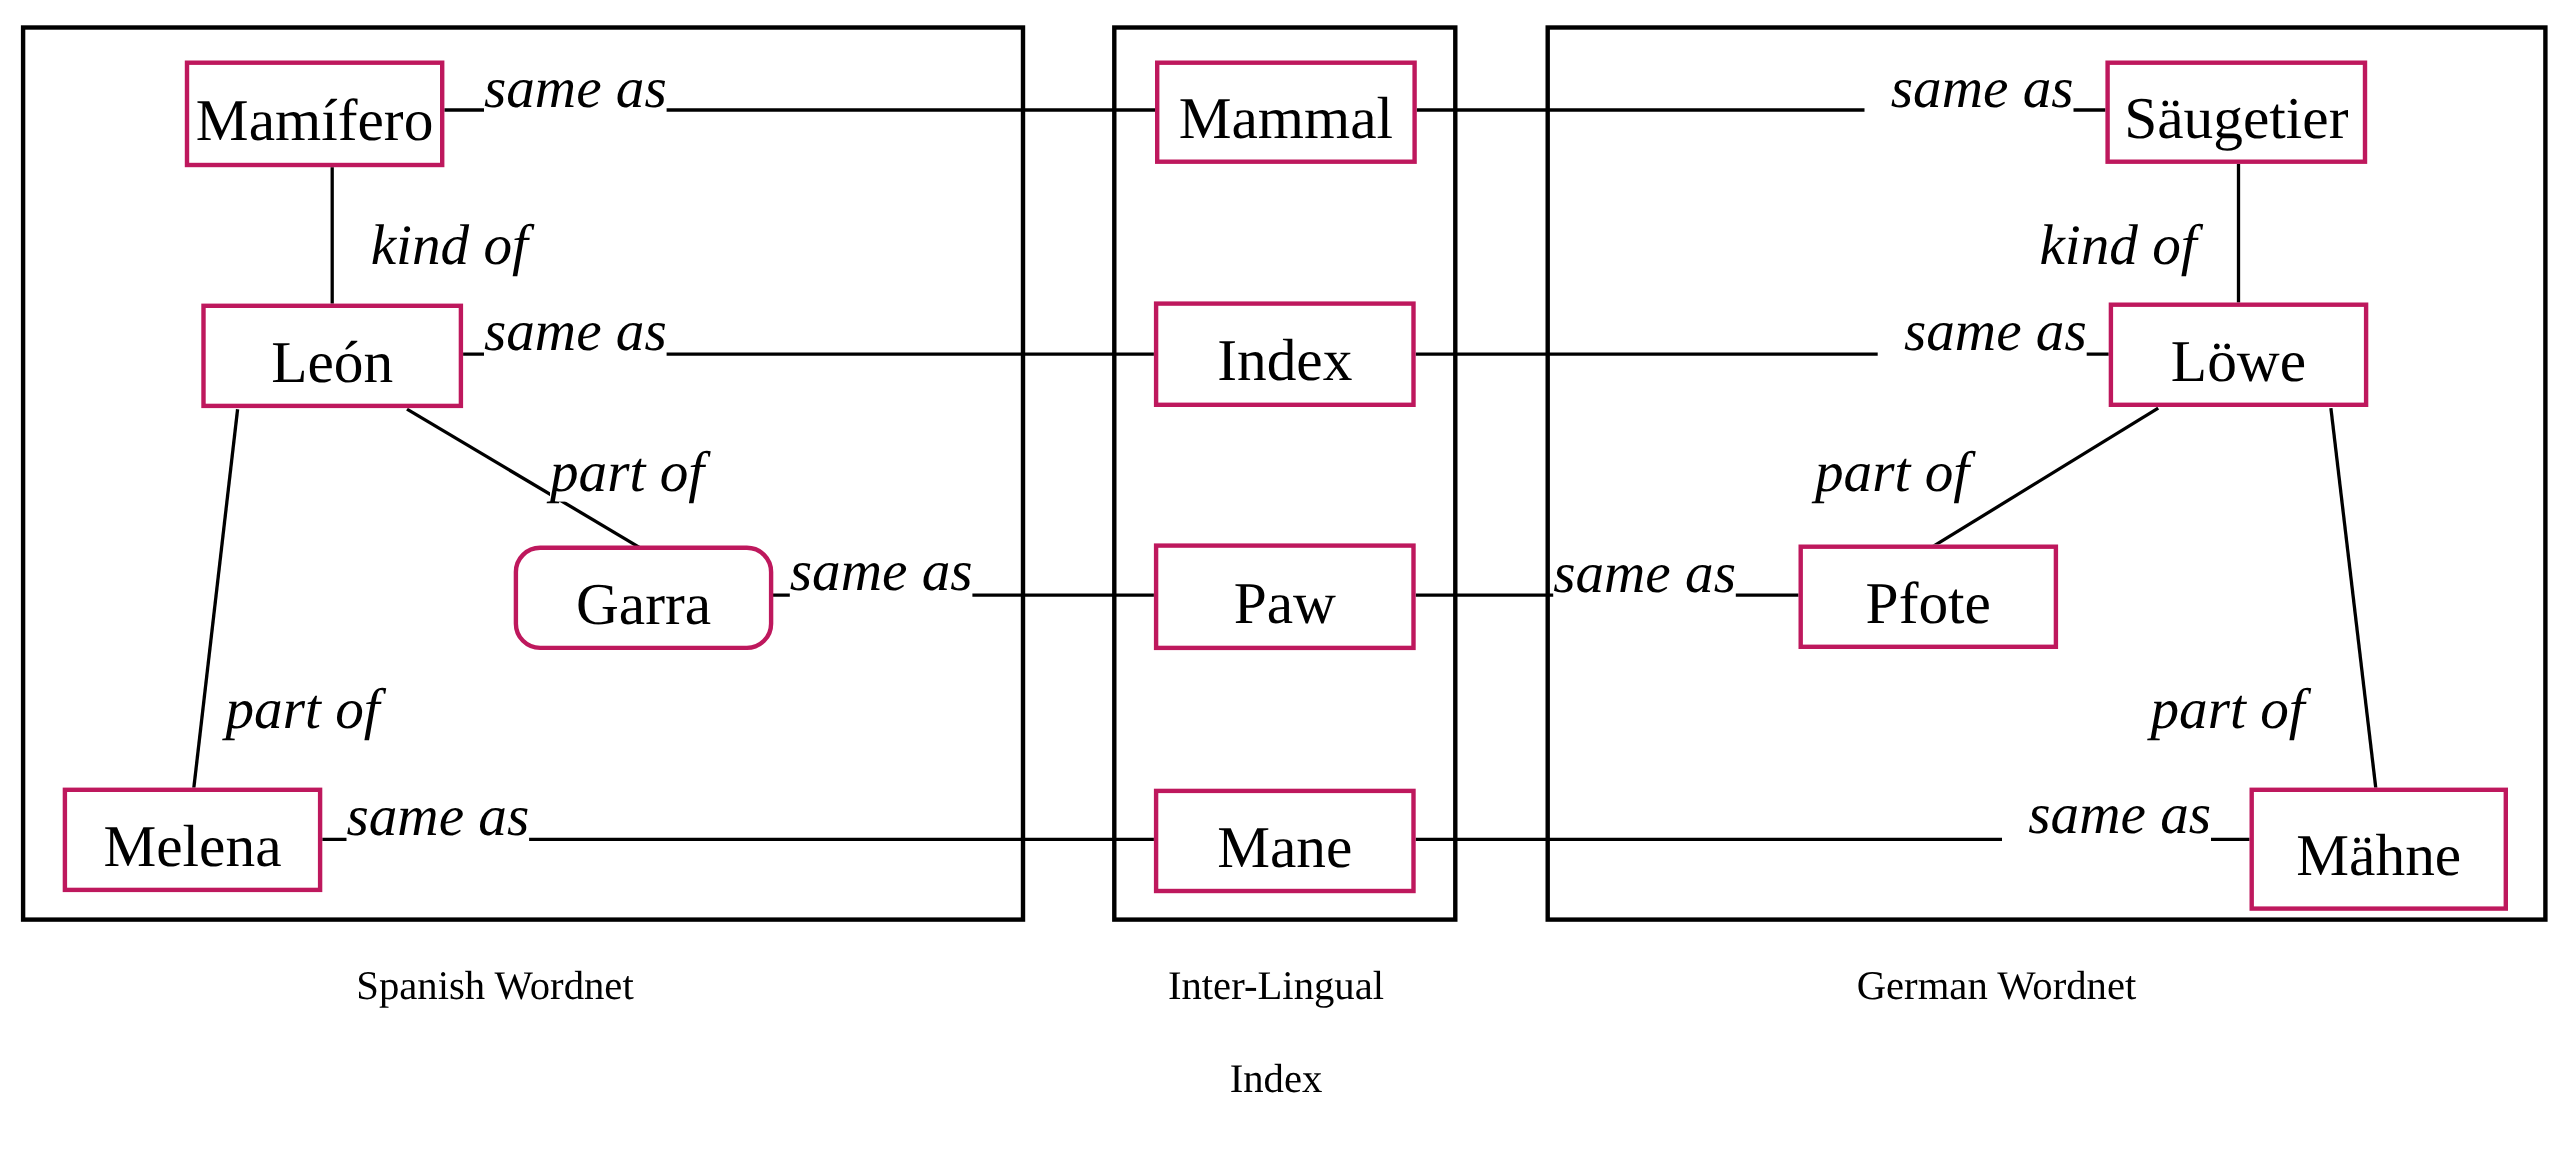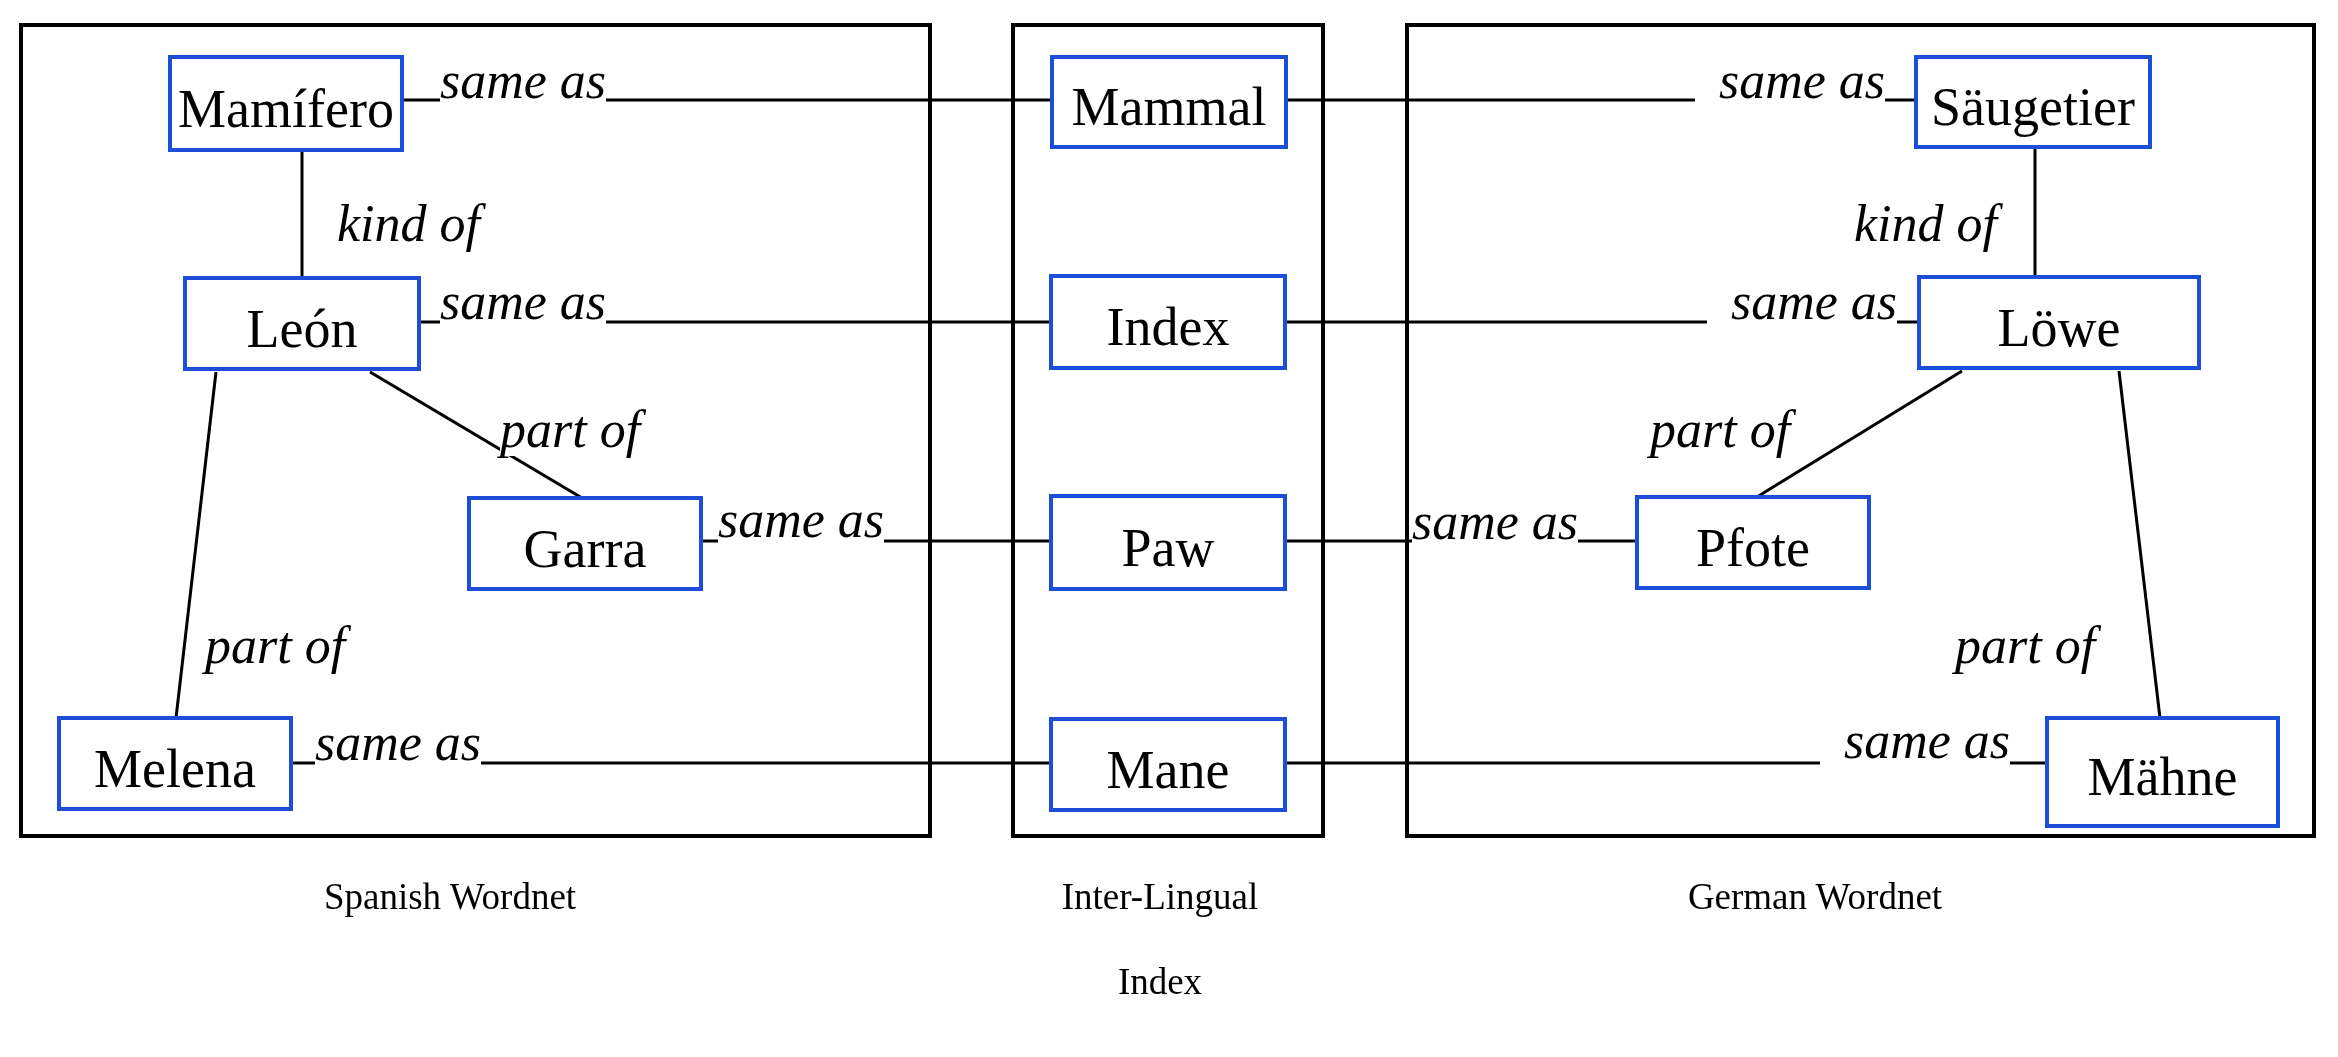--- a/index.html
+++ b/index.html
@@ -24,21 +24,21 @@
     pointer-events: none;
   }
   .group-box {
     position: absolute;
     border: 4px solid #000000;
     box-sizing: border-box;
     background: transparent;
   }
   .node {
     position: absolute;
-    border: 4px solid #1d4ed8;
+    border: 4px solid #be185d;
     box-sizing: border-box;
     background: #ffffff;
     display: flex;
     align-items: center;
     justify-content: center;
     padding-top: 10px;
     font-size: 54px;
     line-height: 1;
     white-space: nowrap;
   }
@@ -95,21 +95,21 @@
   <div class="group-box" style="left:19px; top:23px; width:913px; height:815px;"></div>
   <div class="group-box" style="left:1011px; top:23px; width:314px; height:815px;"></div>
   <div class="group-box" style="left:1405px; top:23px; width:911px; height:815px;"></div>
 
   <div class="node" style="left:168px; top:55px; width:236px; height:97px;">
       <span>Mamífero</span>
     </div>
   <div class="node" style="left:183px; top:276px; width:238px; height:95px;">
       <span>León</span>
     </div>
-  <div class="node" style="left:467px; top:496px; width:236px; height:95px;">
+  <div class="node" style="left:467px; top:496px; width:236px; height:95px;border-radius:24px;">
       <span>Garra</span>
     </div>
   <div class="node" style="left:57px; top:716px; width:236px; height:95px;">
       <span>Melena</span>
     </div>
 
   <div class="node" style="left:1050px; top:55px; width:238px; height:94px;">
       <span>Mammal</span>
     </div>
   <div class="node" style="left:1049px; top:274px; width:238px; height:96px;">
@@ -118,21 +118,21 @@
   <div class="node" style="left:1049px; top:494px; width:238px; height:97px;">
       <span>Paw</span>
     </div>
   <div class="node" style="left:1049px; top:717px; width:238px; height:95px;">
       <span>Mane</span>
     </div>
 
   <div class="node" style="left:1914px; top:55px; width:238px; height:94px;">
       <span>Säugetier</span>
     </div>
-  <div class="node" style="left:1917px; top:275px; width:284px; height:95px;">
+  <div class="node" style="left:1917px; top:275px; width:236px; height:95px;">
       <span>Löwe</span>
     </div>
   <div class="node" style="left:1635px; top:495px; width:236px; height:95px;">
       <span>Pfote</span>
     </div>
   <div class="node" style="left:2045px; top:716px; width:235px; height:112px;">
       <span>Mähne</span>
     </div>
 
   <div class="rel-label" style="left:440px; top:55px;">same as</div>

